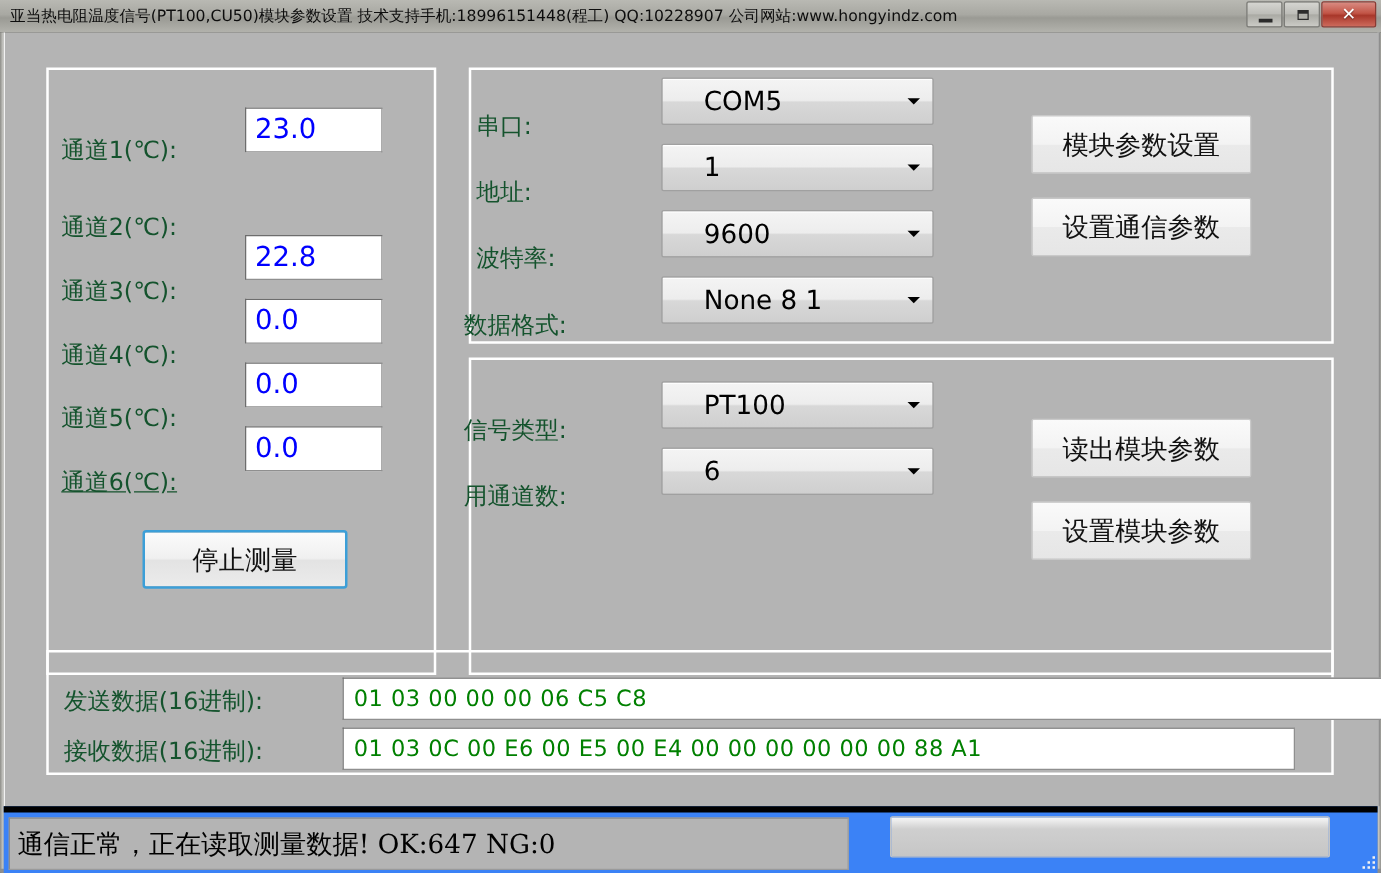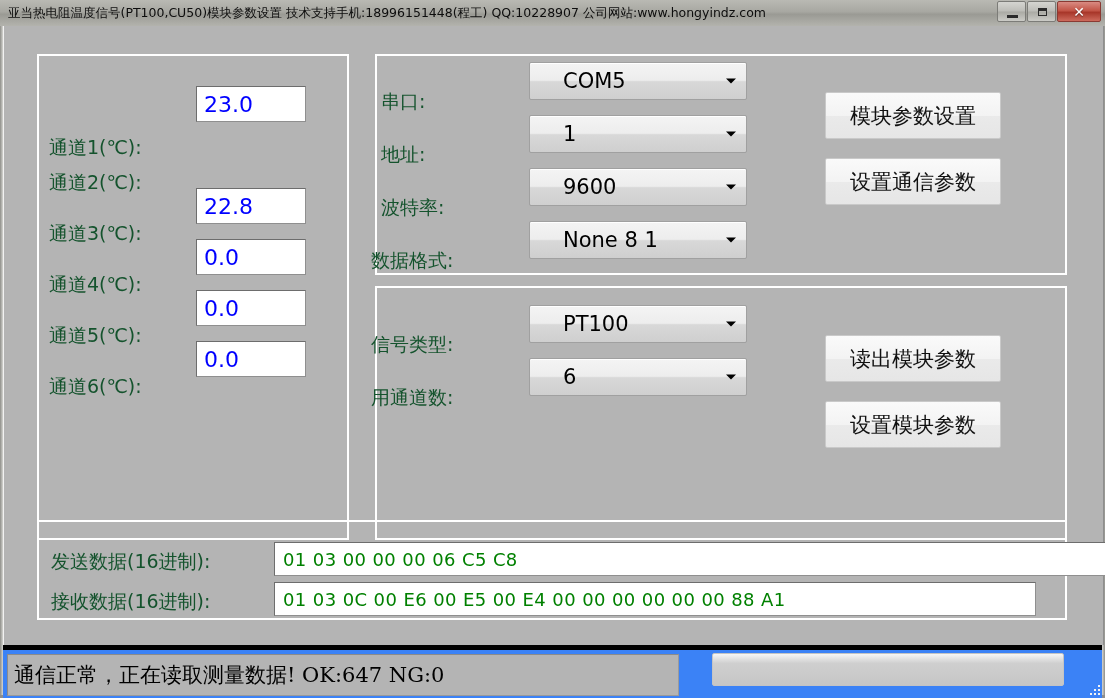--- a/index.html
+++ b/index.html
@@ -106,43 +106,44 @@
 
   <div id="frame-left"></div>
   <div id="frame-right"></div>
   <div id="frame-bottom"></div>
 
   <div id="client">
 
     <div class="panel" style="left:33px;top:28px;width:312px;height:486px;">
     </div>
 
-    <div class="lbl" style="left:45px;top:109px;width:140px;">通道1(℃):</div>
+    <div class="lbl" style="left:45px;top:82px;width:140px;">通道1(℃):</div>
     <div class="lbl" style="left:45px;top:144px;width:140px;">通道2(℃):</div>
     <div class="lbl" style="left:45px;top:195px;width:140px;">通道3(℃):</div>
     <div class="lbl" style="left:45px;top:246px;width:140px;">通道4(℃):</div>
     <div class="lbl" style="left:45px;top:297px;width:140px;">通道5(℃):</div>
-    <div class="lbl" style="left:45px;top:348px;width:140px;">通道6(℃):</div>
+    <div class="lbl" style="left:45px;top:348px;width:140px;text-decoration:underline;">通道6(℃):</div>
 
     <div class="txtbox" style="left:192px;top:60px;width:110px;height:36px;">
         <span>23.0</span>
       </div>
     <div class="txtbox" style="left:192px;top:162px;width:110px;height:36px;">
         <span>22.8</span>
       </div>
     <div class="txtbox" style="left:192px;top:213px;width:110px;height:36px;">
         <span>0.0</span>
       </div>
     <div class="txtbox" style="left:192px;top:264px;width:110px;height:36px;">
         <span>0.0</span>
       </div>
     <div class="txtbox" style="left:192px;top:315px;width:110px;height:36px;">
         <span>0.0</span>
       </div>
 
+    <div class="btn focus" style="left:110px;top:398px;width:164px;height:47px;">停止测量</div>
 
     <div class="panel" style="left:371px;top:28px;width:692px;height:221px;"></div>
 
     <div class="lbl" style="left:377px;top:63px;width:145px;">串口:</div>
     <div class="lbl" style="left:377px;top:116px;width:145px;">地址:</div>
     <div class="lbl" style="left:377px;top:169px;width:145px;">波特率:</div>
     <div class="lbl" style="left:367px;top:222px;width:155px;">数据格式:</div>
 
     <div class="combo" style="left:525px;top:36px;width:218px;height:38px;">
       <span class="val">COM5</span>

